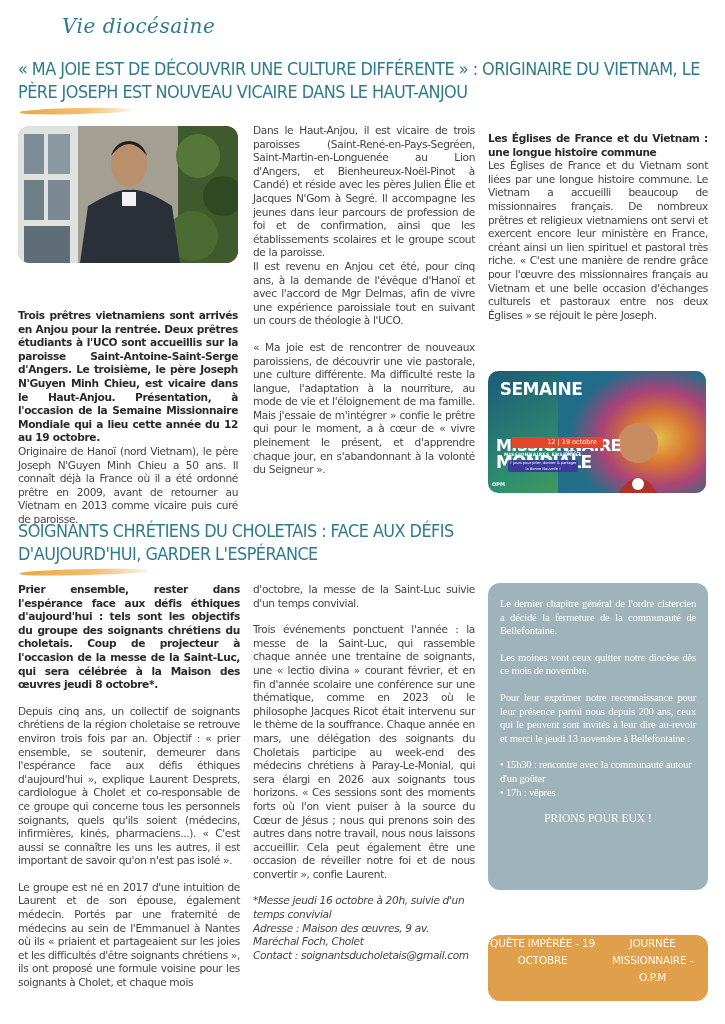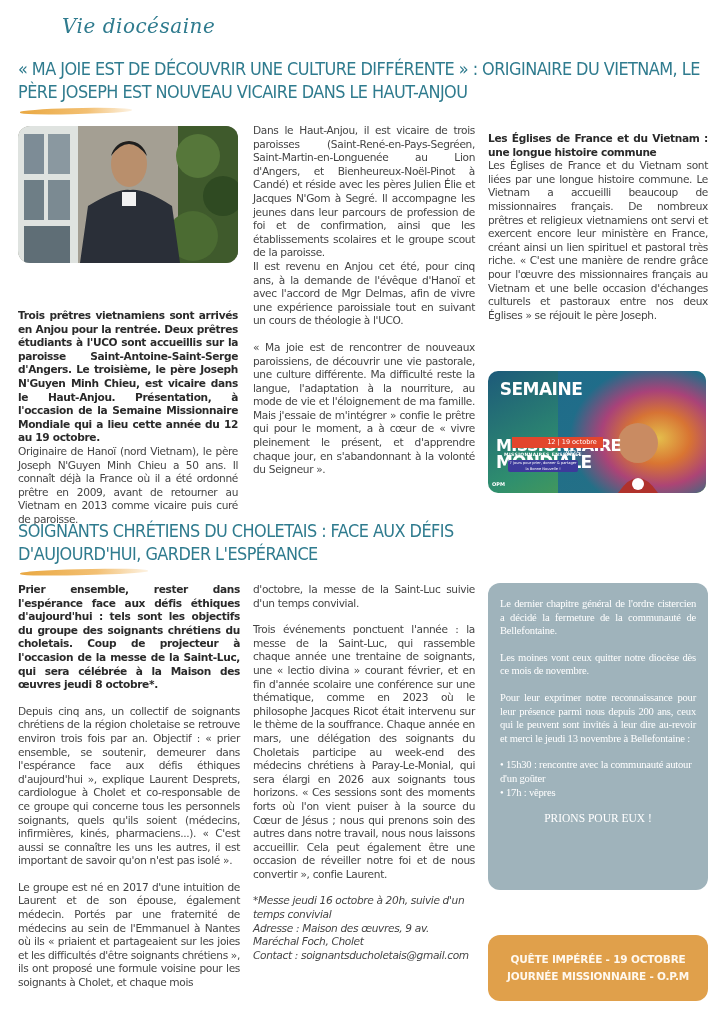--- a/index.html
+++ b/index.html
@@ -14,22 +14,22 @@
   .col { font-size:10.6px; line-height:13.6px; text-align:justify; letter-spacing:-0.35px; color:#444; }
   .col p { margin:0; }
   .lead { font-weight:bold; color:#2a2a2a; }
   .gap { height:13px; }
   .sub-heading { font-weight:bold; color:#2a2a2a; }
   .photo { border-radius:12px; overflow:hidden; }
   .italic { font-style:italic; text-align:left; }
   .box-grey { background:#9fb3bb; border-radius:12px; color:#ffffff; font-size:10.6px; line-height:13.6px; letter-spacing:-0.2px; padding:14px 12px 14px 12px; box-sizing:border-box; }
   .box-grey p { margin:0; text-align:justify; }
   .box-grey .center { text-align:center; font-size:11.5px; letter-spacing:0; }
-  .box-orange { background:#e0a04b; border-radius:12px; color:#fff8ee; font-weight:bold; font-size:10.5px;
-         line-height:17px; text-align:center; display:flex; flex-direction:column; justify-content:center; letter-spacing:-0.2px; }
+  .box-orange { background:#e0a04b; border-radius:12px; color:#fff8ee; font-weight:normal; font-size:10.5px;
+         line-height:17px; text-align:center; display:flex; flex-direction:row; justify-content:center; letter-spacing:-0.2px; }
   .poster { border-radius:10px; overflow:hidden; color:#fff; }
 </style>
 </head>
 <body>
 
 <div class="abs section-label">Vie diocésaine</div>
 
 <div class="abs" style="left:18px; top:58px; width:760px;">
   <h1 class="headline">« Ma joie est de découvrir une culture différente » : originaire du Vietnam, le père Joseph est nouveau vicaire dans le Haut-Anjou</h1>
 </div>

